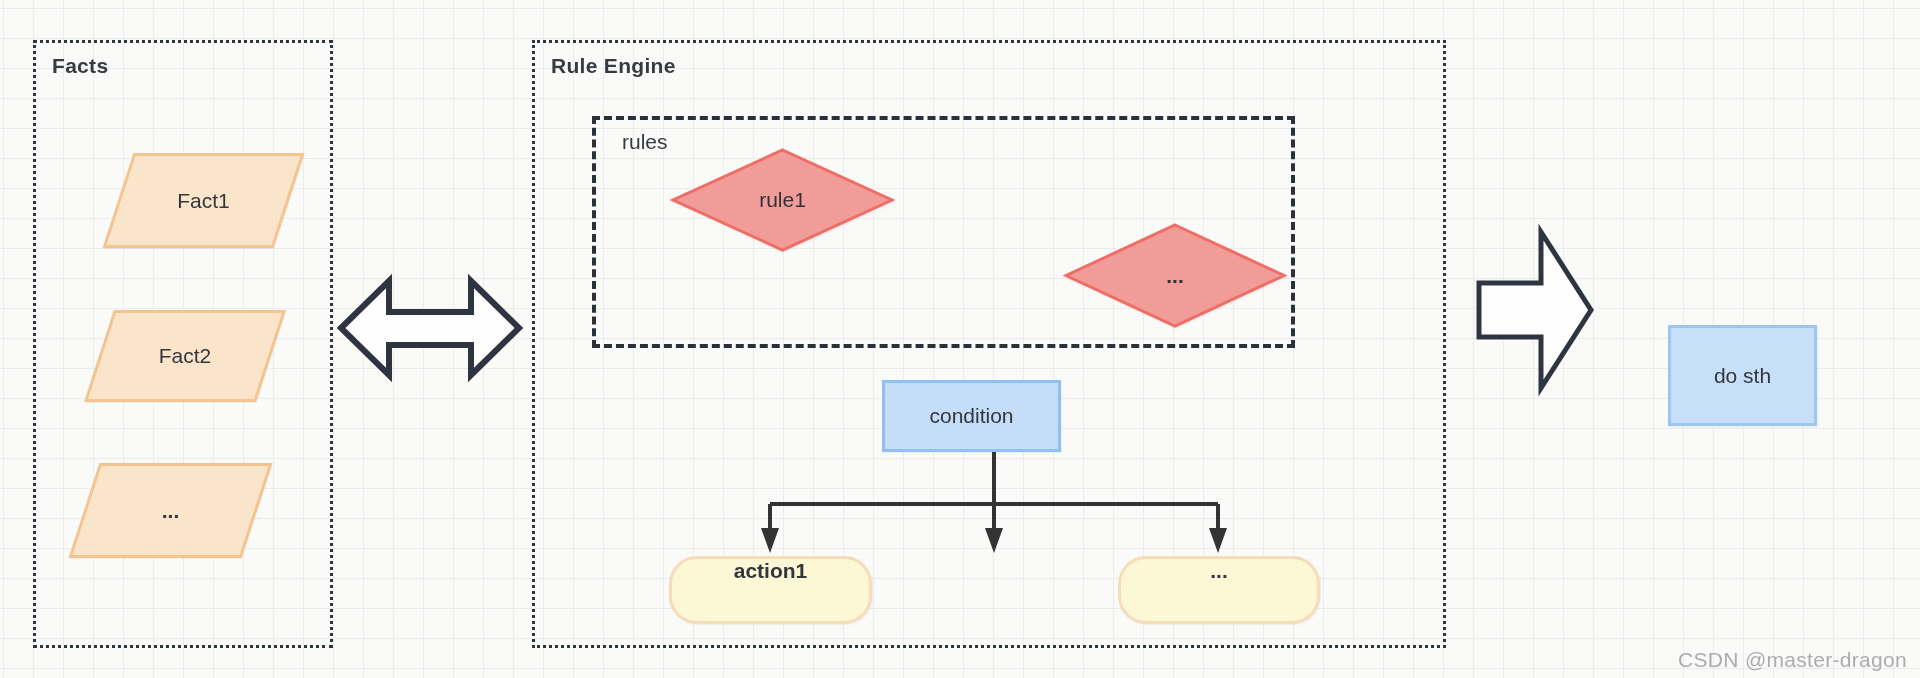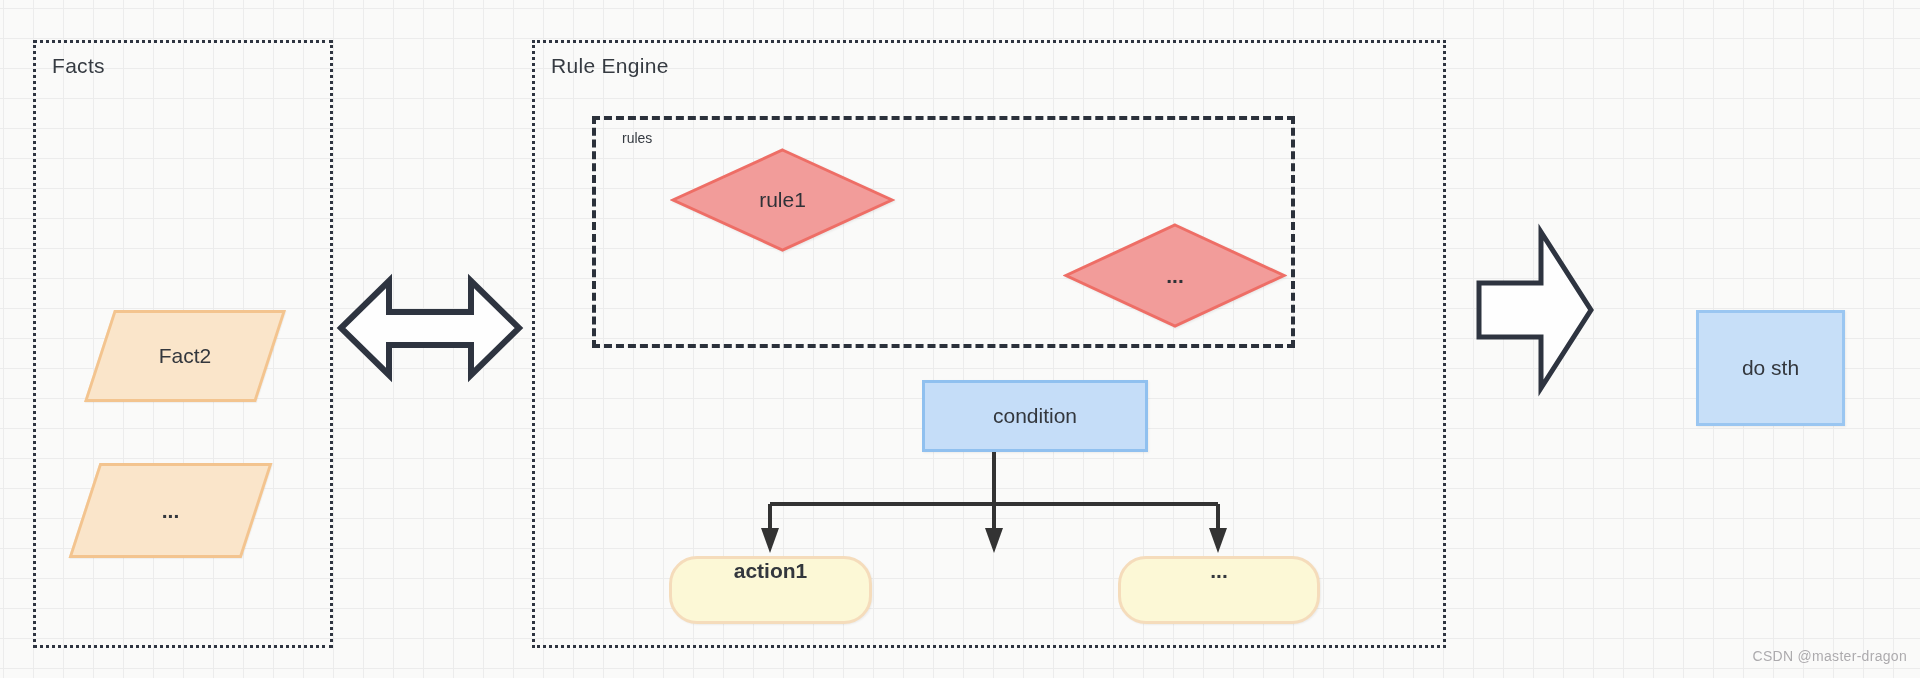--- a/index.html
+++ b/index.html
@@ -7,72 +7,76 @@
     position:relative;width:1920px;height:678px;overflow:hidden;
     background-color:#FAFAF9;
     background-image:
       linear-gradient(#ECECEC 1px, transparent 1px),
       linear-gradient(90deg,#ECECEC 1px, transparent 1px);
     background-size:30px 30px;
     background-position:3px 8px;
     font-family:"Liberation Sans","DejaVu Sans",sans-serif;
     color:#33373D;
   }
-  .panel{position:absolute;border:3px dotted #2E3440;box-sizing:border-box;}
+  .panel{position:absolute;border:3px dotted #2E3440;box-sizing:border-box;font-weight:bold;}
   .panel-title{position:absolute;left:16px;top:11px;font-size:21px;color:#363B42;letter-spacing:.3px;}
   .panel-facts{left:33px;top:40px;width:300px;height:608px;}
   .panel-engine{left:532px;top:40px;width:914px;height:608px;}
   .panel-eval{left:1634px;top:38px;width:235px;height:610px;}
 
   
   .para{position:absolute;}
   .para .bg{position:absolute;left:16px;right:16px;top:0;bottom:0;
     background:#FAE5CA;border:3px solid #F3C48F;box-sizing:border-box;
     transform:skewX(-18deg);box-shadow:1px 1px 1px rgba(0,0,0,.05);}
   .para .shape-label{position:absolute;inset:0;display:flex;align-items:center;justify-content:center;
     font-size:21px;}
 
   
   .rules-box{position:absolute;left:592px;top:116px;width:703px;height:232px;
     border:4px dashed #2B313B;box-sizing:border-box;}
-  .rules-title{position:absolute;left:26px;top:10px;font-size:14px;color:#363B42;}
+  .rules-title{position:absolute;left:26px;top:10px;font-size:21px;color:#363B42;}
 
   
   .diamond{position:absolute;}
   .diamond svg{position:absolute;left:0;top:0;filter:drop-shadow(1px 1px 1px rgba(0,0,0,.08));}
   .diamond .shape-label{position:absolute;inset:0;display:flex;align-items:center;justify-content:center;
     font-size:21px;color:#2F3237;}
 
   
   .blue-box{position:absolute;box-sizing:border-box;display:flex;align-items:center;justify-content:center;
     font-size:21px;box-shadow:1px 1px 2px rgba(0,0,0,.06);}
-  .condition-box{left:882px;top:380px;width:226px;height:72px;background:#C5DDF8;border:3.5px solid #90C0EF;margin-left:40px;}
-  .result-box{left:1668px;top:310px;width:149px;height:116px;background:#C7DFF8;border:3px solid #9AC6F1;margin-left:28px;}
+  .condition-box{left:882px;top:380px;width:179px;height:72px;background:#C5DDF8;border:3.5px solid #90C0EF;}
+  .result-box{left:1668px;top:325px;width:149px;height:101px;background:#C7DFF8;border:3px solid #9AC6F1;}
 
   
   .pill{position:absolute;top:556px;height:68px;box-sizing:border-box;border-radius:28px;
     background:#FCF8D6;border:3.5px solid #F5DCBB;display:flex;align-items:flex-start;justify-content:center;
     font-size:21px;font-weight:700;box-shadow:1px 1px 2px rgba(0,0,0,.06);}
   .pill-1{left:669px;width:203px;}
   .pill-2{left:897px;width:198px;}
   .pill-3{left:1118px;width:202px;}
 
   .overlay{position:absolute;left:0;top:0;width:1920px;height:678px;pointer-events:none;}
 
-  .watermark{position:absolute;top:648px;right:13px;font-size:14px;color:#ACAAAD;
+  .watermark{position:absolute;top:648px;right:13px;font-size:21px;color:#ACAAAD;
     text-shadow:0 0 1px #fff;letter-spacing:.3px;}
 </style>
 </head>
 <body>
 
 <div class="canvas">
 
   <section class="panel panel-facts">
     <div class="panel-title">Facts</div>
   </section>
+  <div class="para" style="left:102px;top:153px;width:203px;height:95px;">
+    <div class="bg"></div>
+    <span class="shape-label">Fact1</span>
+  </div>
   <div class="para" style="left:83px;top:310px;width:204px;height:92px;">
     <div class="bg"></div>
     <span class="shape-label">Fact2</span>
   </div>
   <div class="para" style="left:68px;top:463px;width:205px;height:95px;">
     <div class="bg"></div>
     <span class="shape-label" style="font-weight:700;">...</span>
   </div>
 
   <section class="panel panel-engine">

